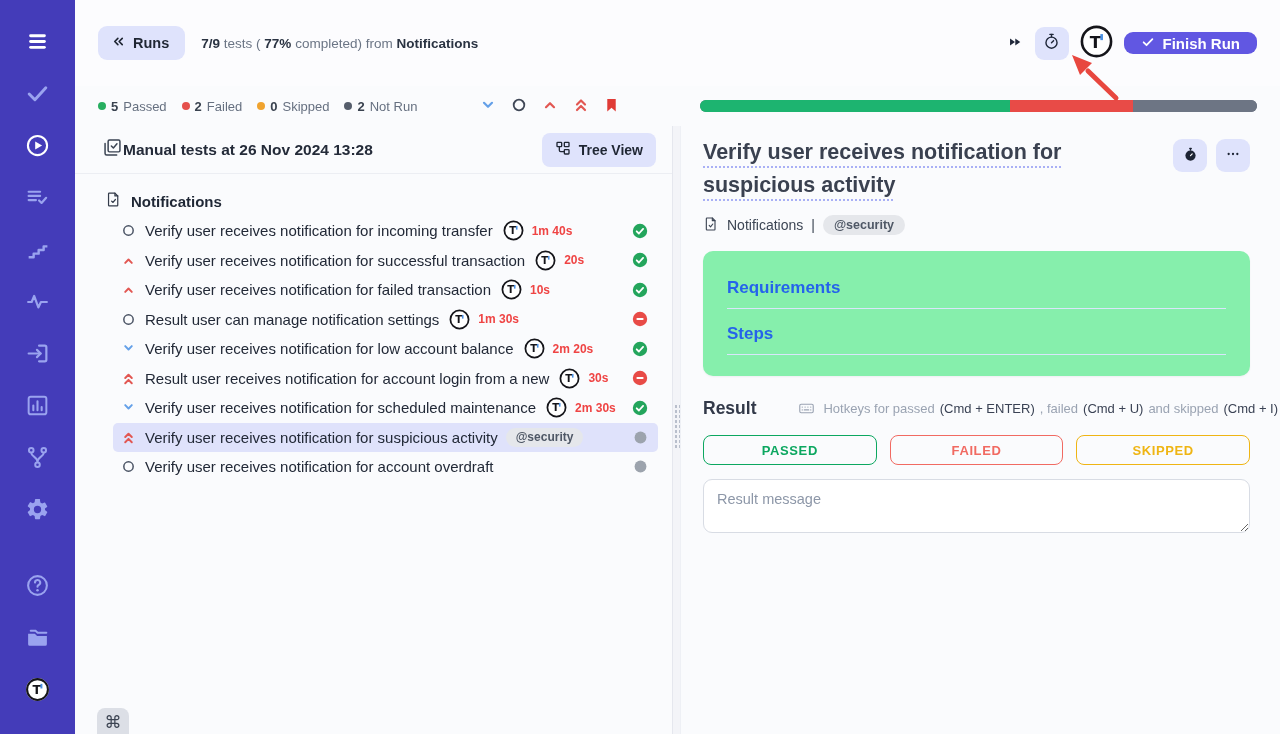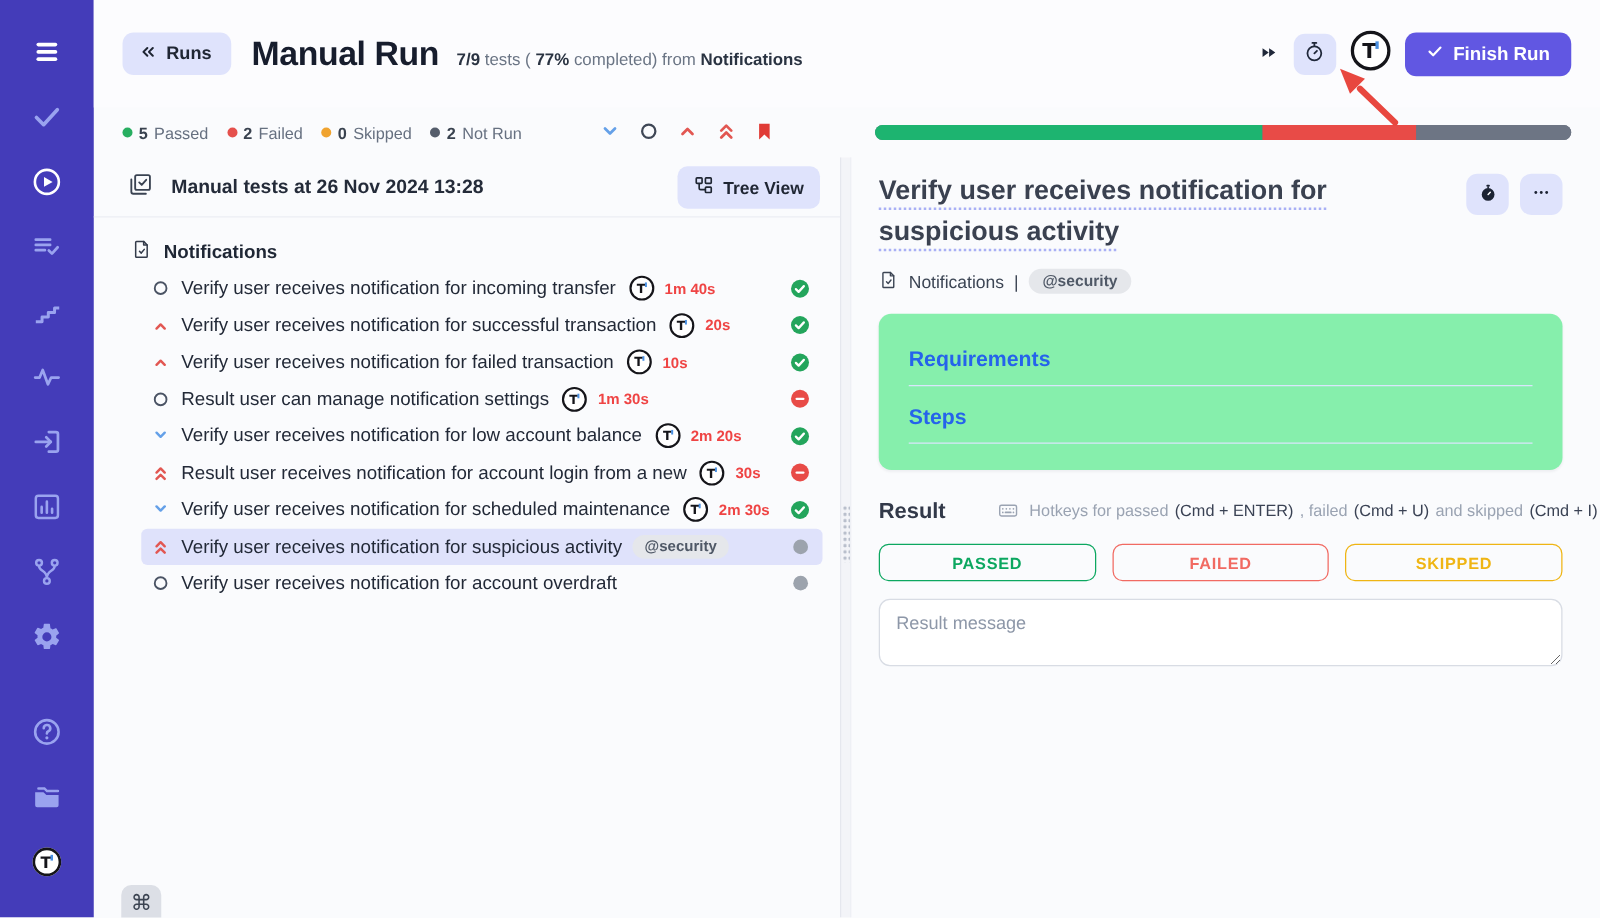--- a/index.html
+++ b/index.html
@@ -19,39 +19,39 @@
 
   .header { height:86px; display:flex; align-items:center; padding:0 23px; background:#fcfcfe; }
   .back-btn { display:flex; align-items:center; gap:7px; height:34px; padding:0 16px 0 13px; background:#DFE3FC; border:none; border-radius:9px; font-family:inherit; font-size:14.5px; font-weight:700; color:#1f2633; cursor:pointer; }
   .title-wrap { display:flex; align-items:baseline; gap:14px; margin-left:16px; }
   .page-title { font-size:27px; font-weight:800; color:#171d2d; letter-spacing:-.3px; }
   .subtitle { font-size:13.5px; color:#6b7585; }
   .subtitle b { color:#2a3342; }
   .header-right { margin-left:auto; display:flex; align-items:center; gap:11px; }
   .icon-plain { background:none; border:none; display:flex; cursor:pointer; padding:2px; }
   .icon-btn { width:34px; height:33px; background:#DFE3FC; border:none; border-radius:9px; display:flex; align-items:center; justify-content:center; cursor:pointer; }
-  .finish-btn { height:35px; display:flex; align-items:center; gap:8px; padding:0 17px; background:#6157E2; color:#fff; border:none; border-radius:9px; font-family:inherit; font-size:15px; font-weight:700; cursor:pointer; }
+  .finish-btn { height:22px; display:flex; align-items:center; gap:8px; padding:0 17px; background:#6157E2; color:#fff; border:none; border-radius:9px; font-family:inherit; font-size:15px; font-weight:700; cursor:pointer; }
 
   
   .statusbar { height:40px; display:flex; align-items:center; padding:0 23px; }
   .counts { display:flex; align-items:center; gap:15px; }
   .count-item { display:flex; align-items:center; gap:5px; font-size:13px; }
   .count-item .dot { width:8px; height:8px; border-radius:50%; display:inline-block; }
   .count-item b { color:#39424f; font-weight:700; }
   .count-item .lbl { color:#667080; }
   .filters { display:flex; align-items:center; gap:13px; margin-left:62px; }
   .filter-btn { background:none; border:none; display:flex; cursor:pointer; padding:1px; }
   .progress { flex:1; max-width:652px; margin-left:80px; height:12px; border-radius:6px; overflow:hidden; display:flex; background:#6D7584; }
   .progress .seg { height:100%; }
 
   
   .content { flex:1; display:flex; min-height:0; position:relative; }
   .left-panel { width:597px; flex-shrink:0; display:flex; flex-direction:column; position:relative; }
   .run-header { height:48px; display:flex; align-items:center; padding:0 16px 0 27px; border-bottom:1px solid #eceef3; }
-  .run-title { font-size:15.5px; font-weight:700; color:#20273488; color:#242b39; margin-left:14px; }
+  .run-title { font-size:15.5px; font-weight:700; color:#20273488; color:#242b39; margin-left:0; }
   .tree-btn { margin-left:auto; display:flex; align-items:center; gap:8px; height:34px; padding:0 13px; background:#DFE3FC; border:none; border-radius:8px; font-family:inherit; font-size:14px; font-weight:700; color:#1f2633; cursor:pointer; }
   .test-list { padding:12px 14px 0 30px; }
   .folder-row { display:flex; align-items:center; gap:9px; height:30px; font-size:15px; font-weight:700; color:#1f2735; }
   .test-row { display:flex; align-items:center; height:29.5px; margin-left:8px; padding:0 10px 0 7px; border-radius:5px; cursor:pointer; }
   .test-row.selected { background:#DFE2FB; }
   .test-row .prio { display:flex; width:16px; justify-content:center; flex-shrink:0; }
   .test-row .row-title { font-size:15px; font-weight:500; color:#222937; margin-left:9px; white-space:nowrap; }
   .test-row .tlogo { display:flex; margin-left:10px; }
   .test-row .duration { font-size:12px; font-weight:700; color:#ef4444; margin-left:8px; white-space:nowrap; }
   .row-tag { margin-left:8px; background:#E5E7EB; color:#4f5866; font-size:12px; font-weight:700; padding:2.5px 10px; border-radius:10px; }
@@ -211,21 +211,20 @@
       <button class="back-btn">
         <span class="icon">
           <svg width="15" height="15" viewBox="0 0 24 24" fill="none" stroke="#1f2633" stroke-width="2.6" stroke-linecap="round" stroke-linejoin="round">
               <path d="M11 17l-5-5 5-5"></path>
               <path d="M18 17l-5-5 5-5"></path>
             </svg>
         </span>
         <span>Runs</span>
       </button>
       <div class="title-wrap">
-        <span class="page-title">Manual Run</span>
         <span class="subtitle">
           <b>7/9</b>
           <span>tests (</span>
           <b>77%</b>
           <span>completed) from</span>
           <b>Notifications</b>
         </span>
       </div>
       <div class="header-right">
         <button class="icon-plain">

